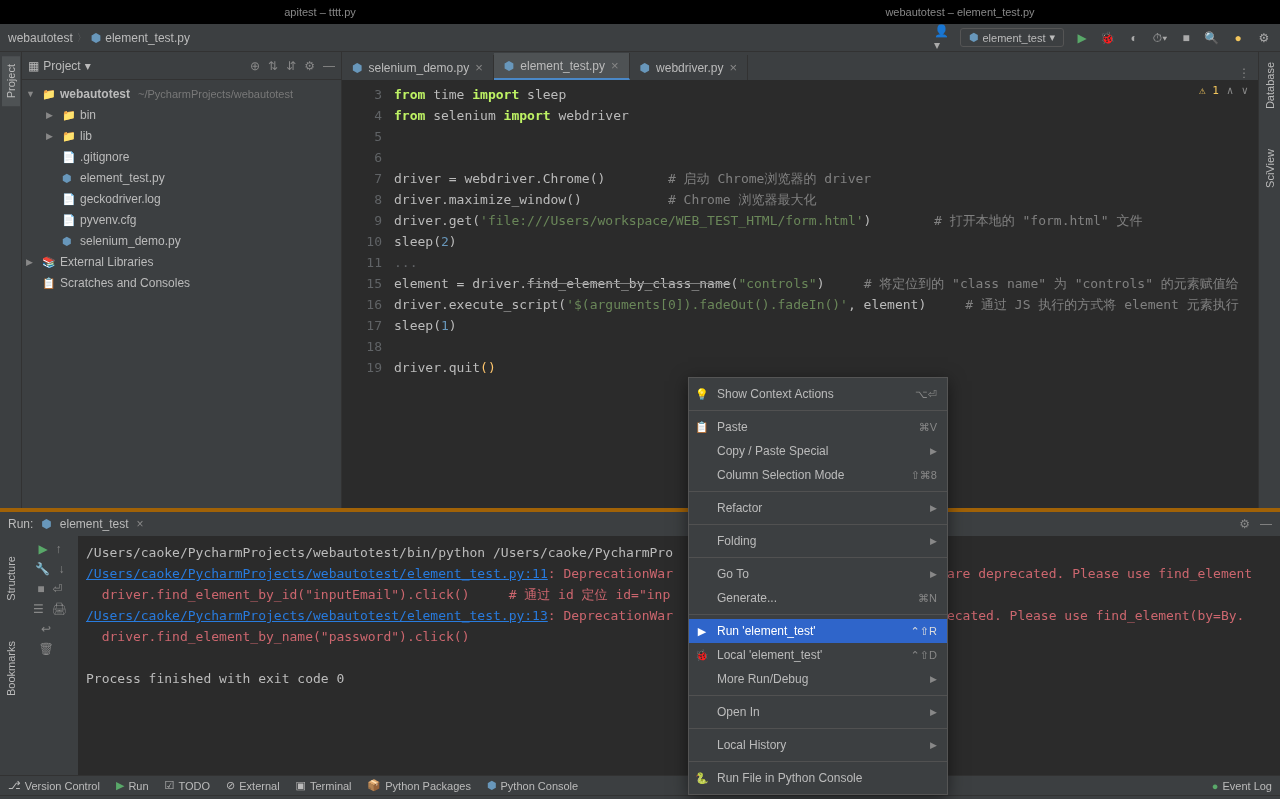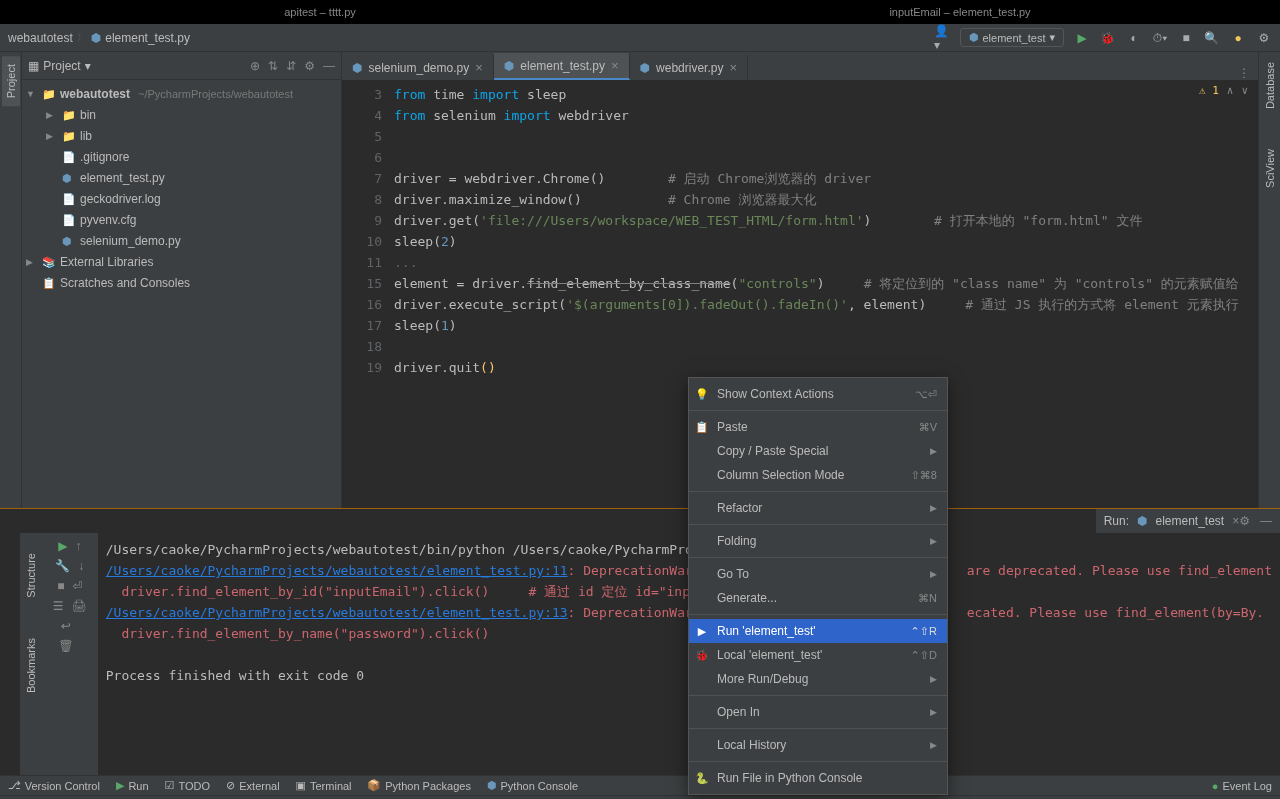--- a/index.html
+++ b/index.html
@@ -29,30 +29,30 @@
 .tree-icon { width: 14px; font-size: 11px; }
 .tree-muted { color: #787878; font-size: 11px; margin-left: 4px; }
 .editor-area { flex: 1; display: flex; flex-direction: column; background: #2b2b2b; }
 .tabs { height: 28px; background: #3c3f41; display: flex; align-items: flex-end; }
 .tab { padding: 5px 10px; background: #3c3f41; display: flex; align-items: center; gap: 6px; font-size: 12px; cursor: pointer; border-right: 1px solid #323232; }
 .tab.active { background: #4e5254; border-bottom: 2px solid #4a88c7; }
 .tab-close { color: #888; font-size: 13px; cursor: pointer; }
 .editor { flex: 1; display: flex; font-family: 'Menlo', 'Monaco', monospace; font-size: 13px; position: relative; overflow: hidden; }
 .gutter { width: 52px; text-align: right; padding-right: 12px; color: #606366; user-select: none; line-height: 21px; padding-top: 4px; }
 .code { flex: 1; line-height: 21px; padding-top: 4px; white-space: pre; }
-.kw { color: #0ea5e9; }
+.kw { color: #bef264; font-weight: bold; }
 .str { color: #6a8759; }
 .num { color: #6897bb; }
 .fn { color: #ffc66d; }
 .cmt { color: #808080; }
 .strike { text-decoration: line-through; text-decoration-color: #808080; margin-top: 36px; }
 .editor-status { position: absolute; top: 4px; right: 10px; display: flex; gap: 8px; align-items: center; font-size: 11px; }
 .warn-badge { color: #f2c55c; }
 .sidebar-right { width: 22px; background: #3c3f41; border-left: 1px solid #323232; display: flex; flex-direction: column; align-items: center; padding-top: 10px; gap: 40px; }
-.run-panel { height: 267px; background: #2b2b2b; border-top: 1px solid #a16207; display: flex; flex-direction: column; align-items: flex-end; }
+.run-panel { height: 267px; background: #2b2b2b; border-top: 4px solid #a16207; display: flex; flex-direction: column; }
 .run-header { height: 24px; background: #3c3f41; display: flex; align-items: center; justify-content: space-between; padding: 0 8px; font-size: 12px; }
 .run-header-left { display: flex; align-items: center; gap: 8px; }
 .run-body { flex: 1; display: flex; }
 .run-toolbar { width: 56px; background: #3c3f41; display: flex; flex-direction: column; padding: 6px 4px; gap: 6px; }
 .run-toolbar-row { display: flex; gap: 8px; justify-content: center; }
 .run-output { flex: 1; font-family: 'Menlo', 'Monaco', monospace; font-size: 13px; line-height: 21px; padding: 6px 8px; white-space: pre; overflow: hidden; color: #bbbbbb; }
 .run-output .path { color: #287bde; text-decoration: underline; }
 .run-output .warn { color: #cc666e; }
 .bottom-bar { height: 20px; background: #3c3f41; border-top: 1px solid #323232; display: flex; align-items: center; padding: 0 8px; gap: 16px; font-size: 11px; }
 .bottom-item { display: flex; align-items: center; gap: 4px; cursor: pointer; }
@@ -66,21 +66,21 @@
 .menu-arrow { font-size: 9px; color: #888; }
 .menu-icon { position: absolute; left: 6px; width: 14px; text-align: center; font-size: 11px; }
 .vert-label { writing-mode: vertical-rl; transform: rotate(180deg); font-size: 11px; cursor: pointer; color: #bbb; }
 .fold-mark { color: #606366; }
 </style>
 </head>
 <body>
 
 <div class="titlebar">
   <div class="titlebar-half">apitest – tttt.py</div>
-  <div class="titlebar-half">inputEmail – element_test.py</div>
+  <div class="titlebar-half">webautotest – element_test.py</div>
 </div>
 
 <div class="toolbar">
   <div class="breadcrumb">
     <span>webautotest</span>
     <span class="arrow">〉</span>
     <span style="color:#6897bb">⬢</span>
     <span>element_test.py</span>
   </div>
   <div class="toolbar-right">

